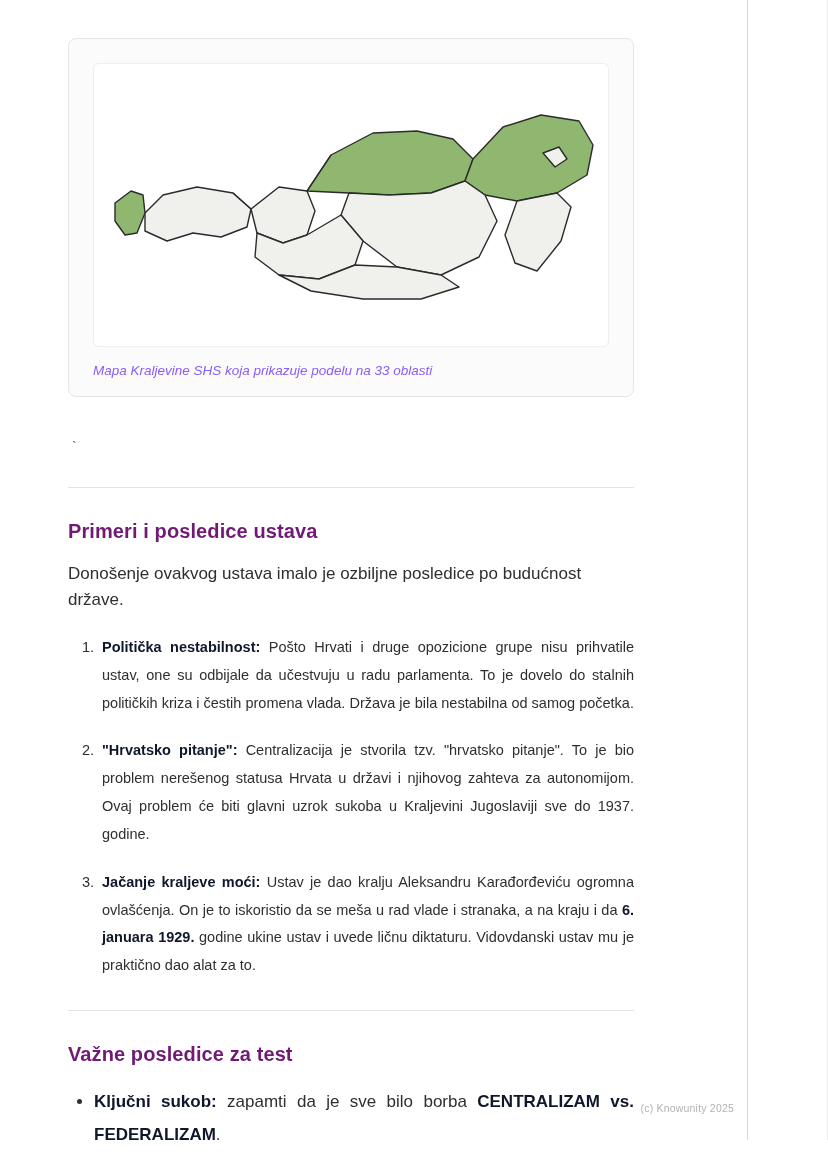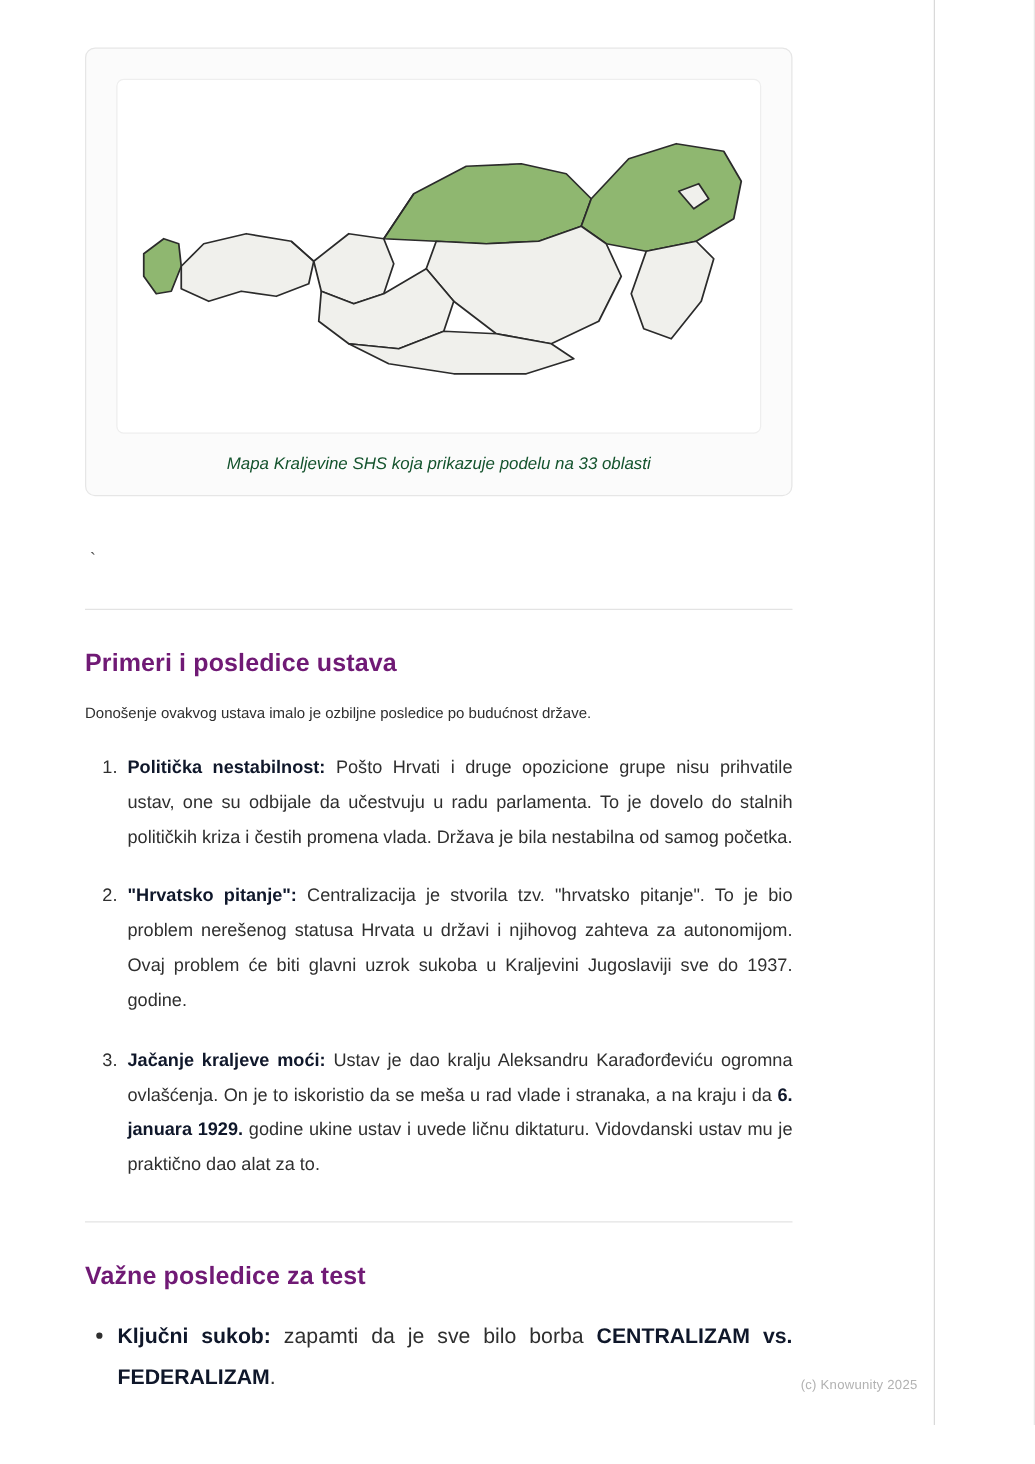--- a/index.html
+++ b/index.html
@@ -56,24 +56,24 @@
     border-radius: 6px;
     background: #ffffff;
     height: 282px;
     display: flex;
     align-items: center;
     justify-content: center;
     overflow: hidden;
   }
   .map-caption {
     margin-top: 16px;
-    text-align: center;
+    text-align: left;
     font-style: italic;
     font-size: 13.5px;
-    color: #14532d;
+    color: #8b5cf6;
   }
 
   .tick-mark {
     margin-top: 42px;
     margin-left: 4px;
     font-size: 14px;
     color: #555;
     height: 18px;
   }
 
@@ -84,21 +84,21 @@
   }
 
   h2.section-title {
     font-size: 20px;
     color: #701a75;
     margin: 32px 0 0 0;
     letter-spacing: 0.1px;
   }
 
   p.intro {
-    font-size: 12px;
+    font-size: 17px;
     line-height: 1.5;
     margin: 18px 0 0 0;
     color: #2f2f2f;
   }
 
   ol.numbered {
     margin: 22px 0 0 0;
     padding-left: 30px;
   }
   ol.numbered > li {

